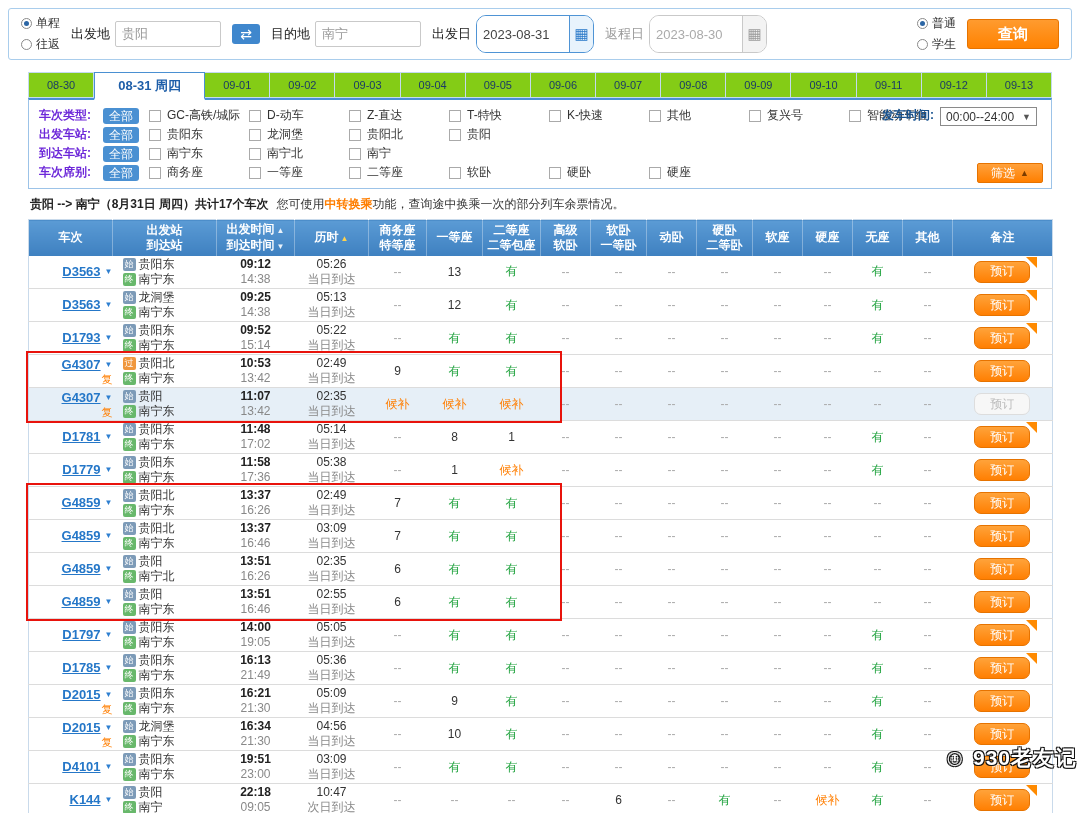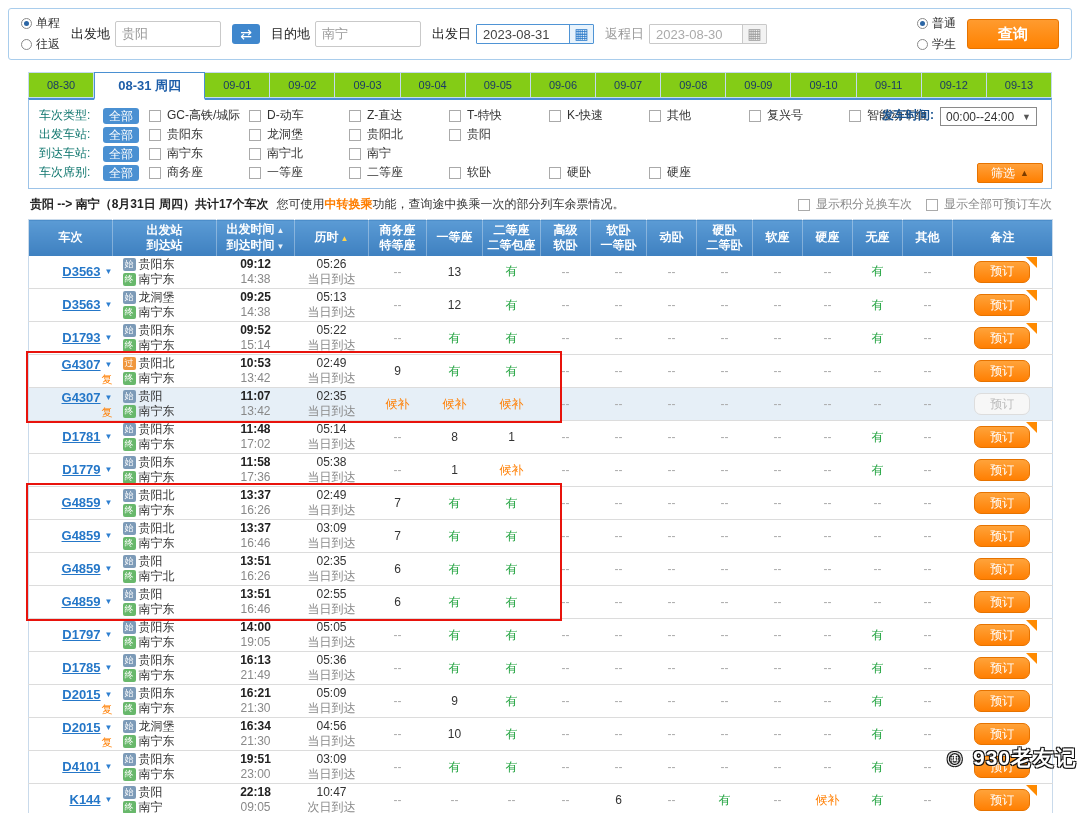--- a/index.html
+++ b/index.html
@@ -11,42 +11,42 @@
 .search-box{position:absolute;left:8px;top:8px;width:1064px;height:52px;border:1px solid #a9cdec;border-radius:3px;display:flex;align-items:center;gap:11px;padding:0 12px;background:#fff}
 .radio-group{display:flex;flex-direction:column;gap:4px;font-size:12px;color:#333}
 .radio-row{display:flex;align-items:center;gap:4px;cursor:pointer;white-space:nowrap}
 .radio{width:11px;height:11px;border:1px solid #8a8a8a;border-radius:50%;background:#fff;position:relative;display:inline-block;flex:none}
 .radio.on::after{content:"";position:absolute;left:2px;top:2px;width:5px;height:5px;border-radius:50%;background:#2c66a5}
 .field{display:flex;align-items:center;white-space:nowrap}
 .flabel{font-size:13px;color:#222;margin-right:5px}
 .flabel.grey{color:#9a9a9a}
 .txt{width:106px;height:26px;border:1px solid #c9c9c9;border-radius:2px;padding:0 6px;font-size:13px;color:#999;font-family:inherit}
 .swap{width:28px;height:20px;background:#3f87cd;border-radius:3px;color:#fff;display:flex;align-items:center;justify-content:center;font-size:14px;cursor:pointer;flex:none}
-.date-wrap{display:flex;height:20px;border:1px solid #4f94d5;border-radius:1px;overflow:hidden}
+.date-wrap{display:flex;height:38px;border:1px solid #4f94d5;border-radius:10px;overflow:hidden}
 .date-wrap input{width:92px;border:none;padding:0 6px;font-size:13px;color:#444;font-family:inherit;outline:none}
 .date-wrap .cal{width:24px;background:#e8f3fc;border-left:1px solid #4f94d5;color:#2878c8;display:flex;align-items:center;justify-content:center;font-size:15px;cursor:pointer}
 .date-wrap.grey{border-color:#c9c9c9}
 .date-wrap.grey input{color:#aaa}
 .date-wrap.grey .cal{background:#f3f3f3;border-left-color:#c9c9c9;color:#9a9a9a}
 .pass-group{margin-left:auto}
 .query-btn{width:92px;height:30px;background:linear-gradient(#ff9b2f,#ff8201);border:1px solid #e67300;border-radius:3px;color:#fff;font-size:15px;font-weight:bold;cursor:pointer;font-family:inherit}
 
 
 .main{position:absolute;left:28px;top:72px;width:1024px}
 
 
 .tabs{display:flex;height:26px;position:relative;z-index:3}
 .tab{flex:1;border:1px solid #c3daef;border-left:none;background:#84cc16;color:#1b3b66;display:flex;align-items:center;justify-content:center;font-size:11px;cursor:pointer;white-space:nowrap}
 .tab:first-child{border-left:1px solid #c3daef}
 .tab.active{flex:1.7;background:#fff;border:1px solid #4a90d2;border-bottom:2px solid #fff;color:#1f5fa9;font-weight:bold;font-size:13px;margin-bottom:-2px}
 
 
 .filter-box{position:relative;border:1px solid #9cc3e8;border-top:2px solid #4a90d2;padding:6px 10px;background:#fff}
 .f-row{display:flex;align-items:center;height:19px;font-size:12px}
-.f-label{font-weight:normal;color:#0f766e;width:64px;flex:none}
+.f-label{font-weight:bold;color:#6d28d9;width:64px;flex:none}
 .badge-all{background:#4a90d2;color:#fff;border-radius:3px;padding:0 6px;height:16px;line-height:16px;cursor:pointer;margin-right:10px;flex:none}
 .cb{display:flex;align-items:center;gap:6px;color:#333;cursor:pointer;width:100px;flex:none;white-space:nowrap}
 .cbox{width:12px;height:12px;border:1px solid #aaa;background:#fff;display:inline-block;flex:none}
 .depart-time{position:absolute;right:14px;top:7px;display:flex;gap:6px}
 .dt-label{font-weight:bold;color:#17528f}
 .dt-select{border:1px solid #8a8a8a;background:#fff;height:19px;display:flex;align-items:center;gap:8px;padding:0 5px;font-size:12px;color:#333;cursor:pointer}
 .dt-select .arr{font-size:9px;color:#555}
 .filter-btn{position:absolute;right:8px;bottom:5px;width:66px;height:20px;background:linear-gradient(#ffa13c,#ff7f00);border:1px solid #e67300;border-radius:2px;color:#fff;font-size:12px;cursor:pointer;font-family:inherit;display:flex;align-items:center;justify-content:center;gap:5px}
 .filter-btn .arr{color:#7a3c00;font-size:9px}
 
@@ -288,30 +288,20 @@
         <span class="arr">▲</span>
       </button>
     </div>
 
     <div class="summary">
       <span class="sum-bold">贵阳 --&gt; 南宁（8月31日 周四）</span>
       <span class="sum-bold">共计17个车次</span>
       <span class="sum-tip">
         <span>您可使用</span><span class="tip-hl">中转换乘</span><span>功能，查询途中换乘一次的部分列车余票情况。</span>
       </span>
-      <span class="sum-right">
-        <label class="cb">
-          <span class="cbox"></span>
-          <span>显示积分兑换车次</span>
-        </label>
-        <label class="cb">
-          <span class="cbox"></span>
-          <span>显示全部可预订车次</span>
-        </label>
-      </span>
     </div>
 
     <div class="table-wrap" id="table-wrap">
       <table id="train-table">
         <colgroup>
           <col style="width:84px">
             <col style="width:104px">
             <col style="width:78px">
             <col style="width:74px">
           <col style="width:58px">

